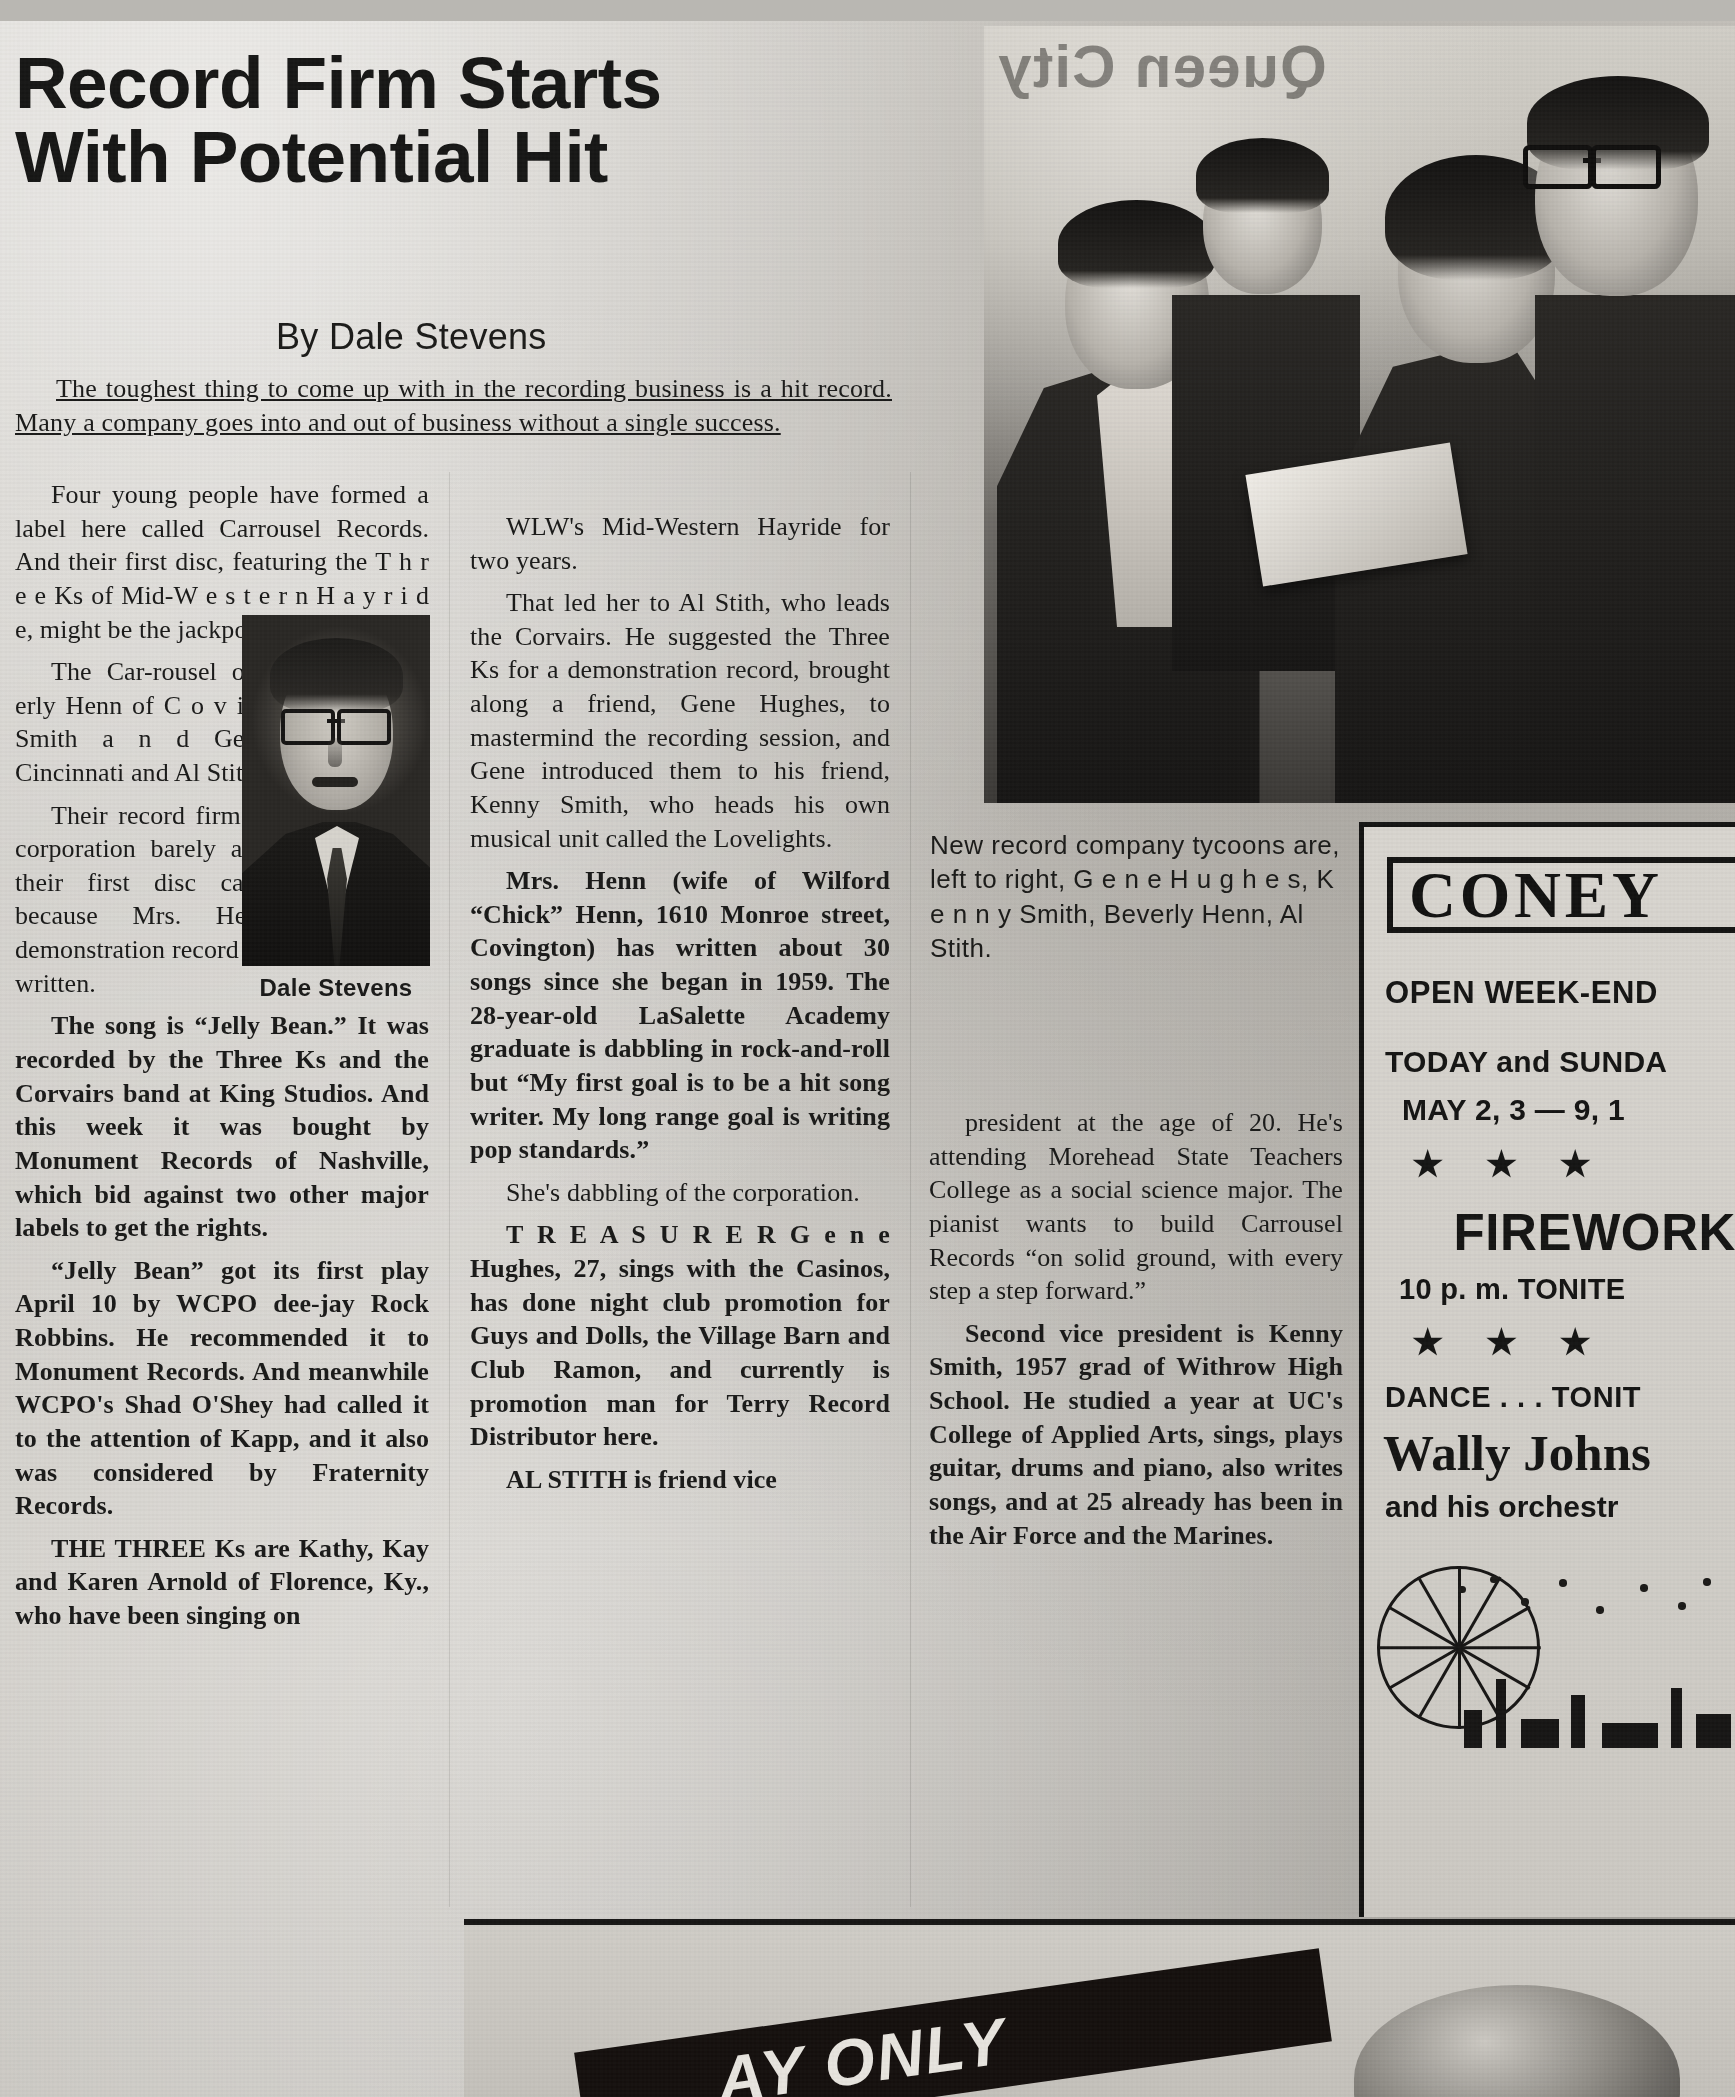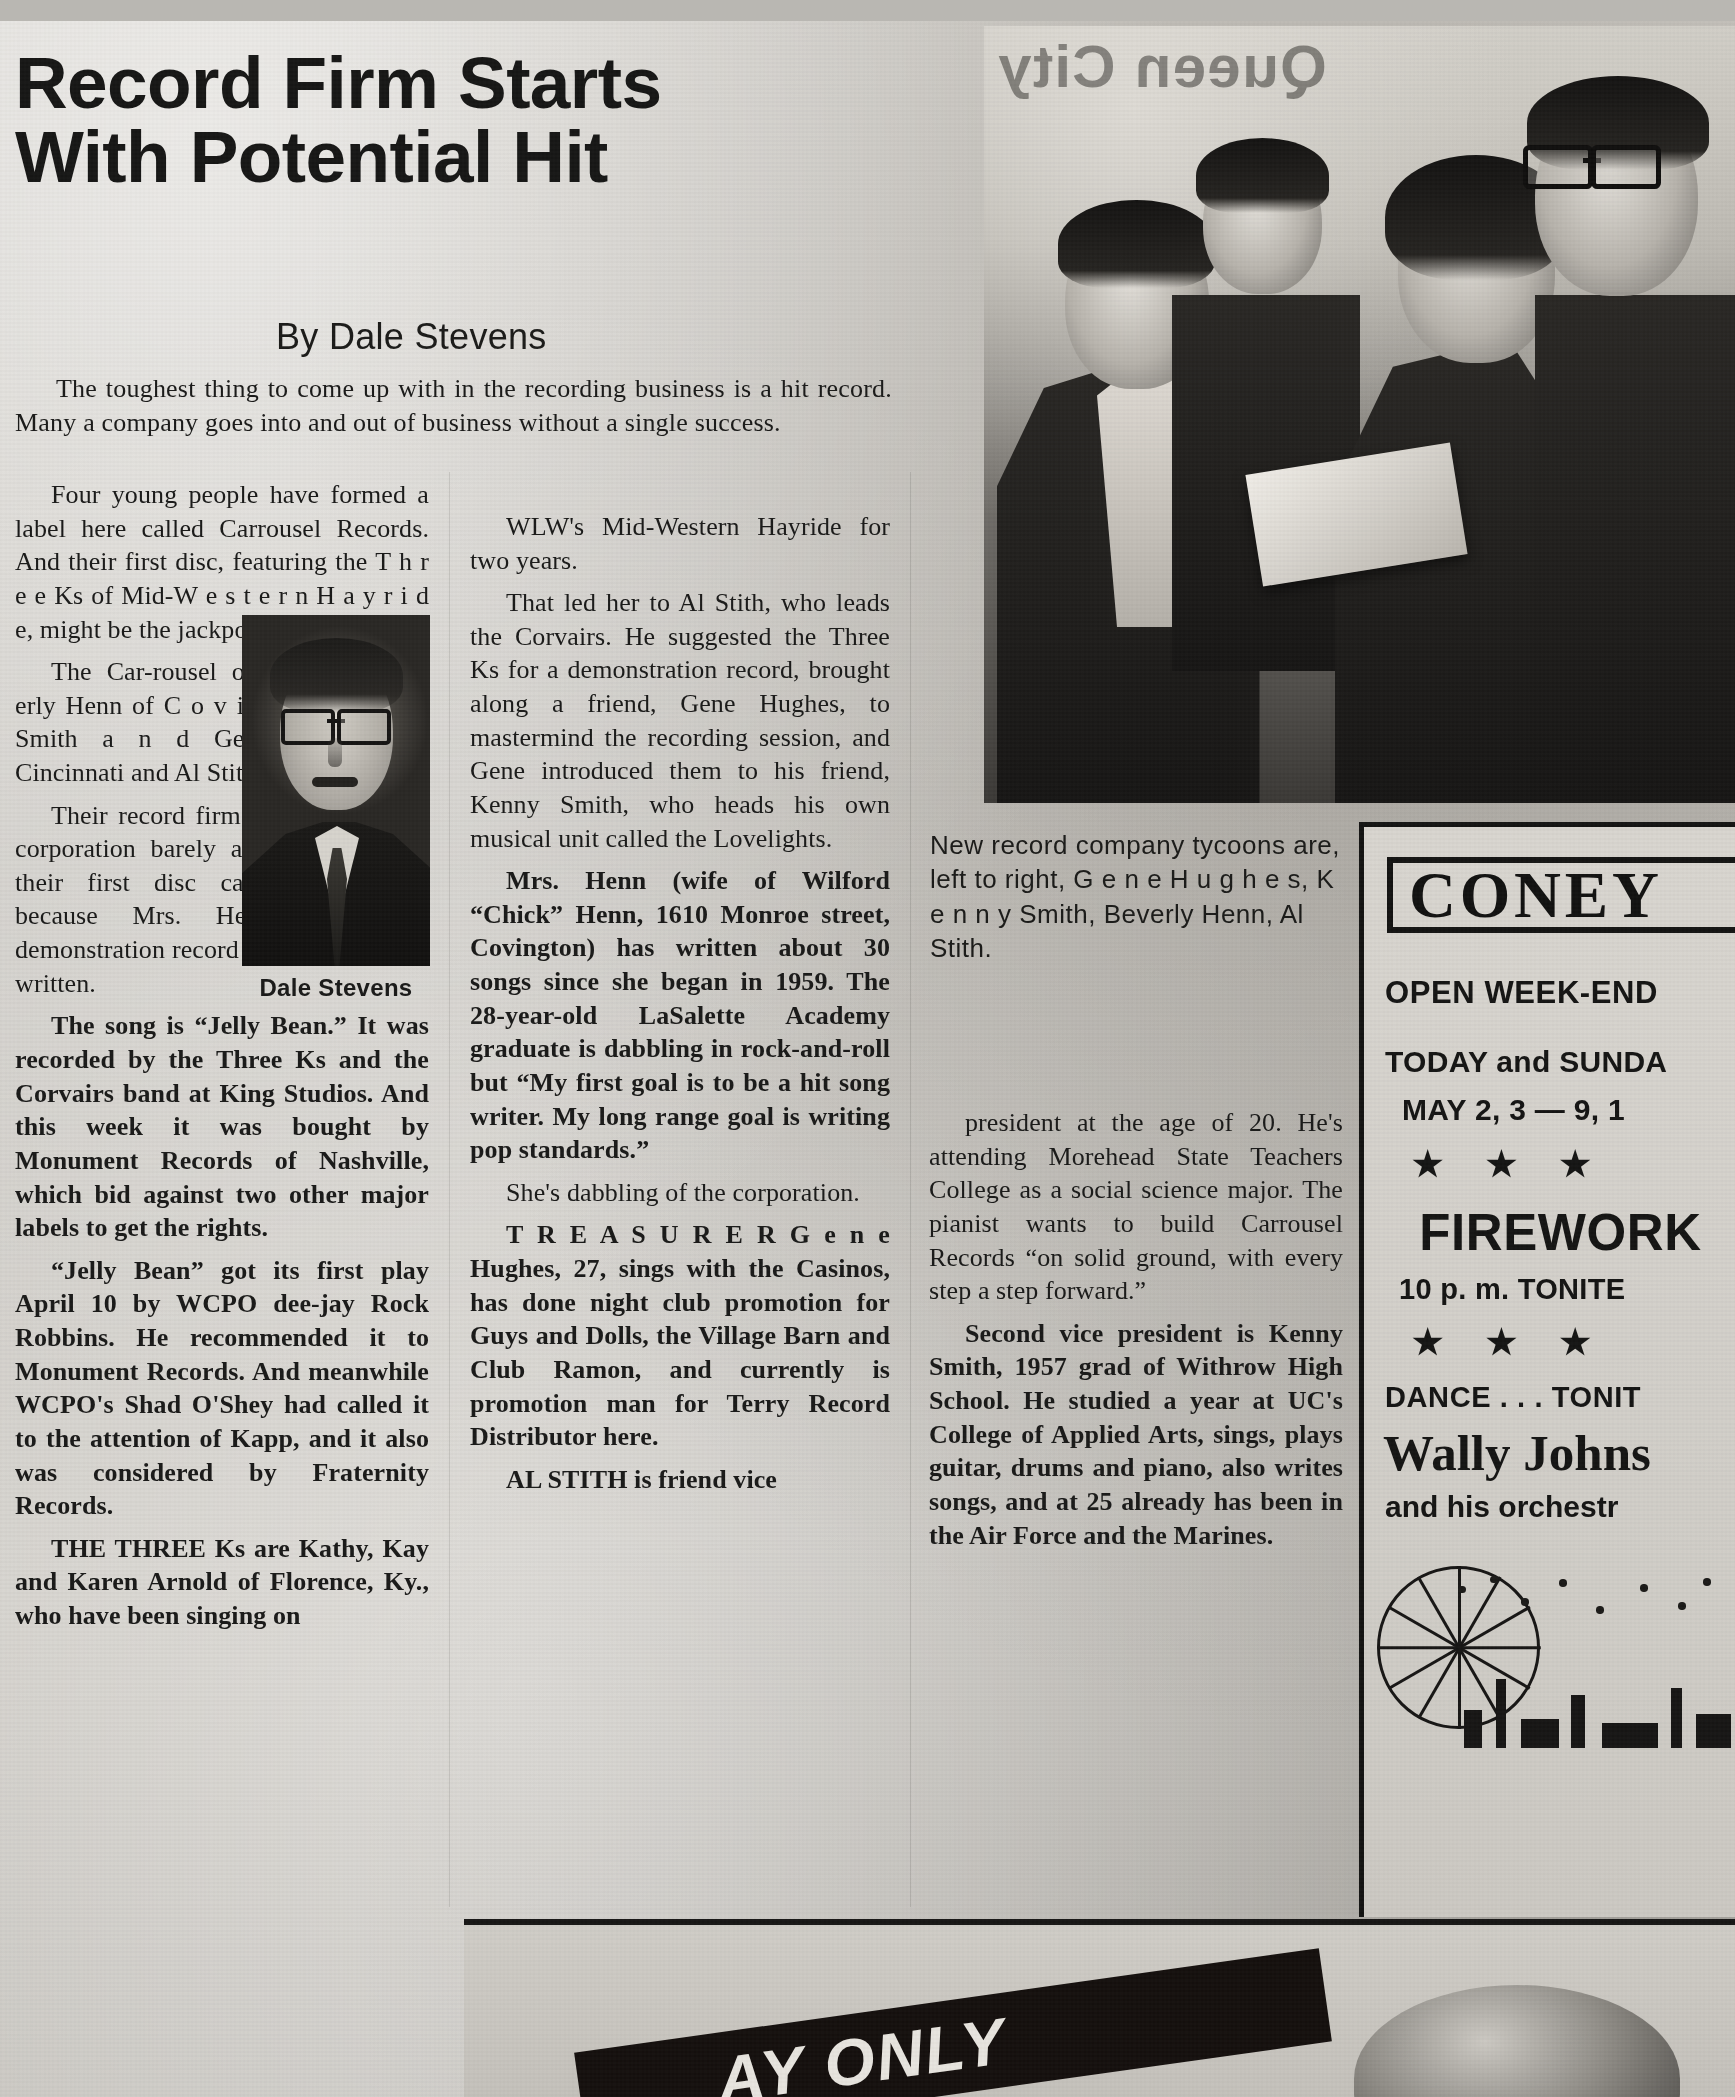--- a/index.html
+++ b/index.html
@@ -73,21 +73,21 @@
   .lead {
     position: absolute;
     left: 15px;
     top: 351px;
     width: 877px;
     font-size: 26px;
     line-height: 1.29;
     text-align: justify;
     letter-spacing: 0.2px;
   }
-  .lead p { margin: 0; text-indent: 41px; }
+  .lead p { margin: 0; text-indent: 41px; text-decoration: underline; }
 
   
   .col {
     position: absolute;
     font-size: 26px;
     line-height: 1.295;
     text-align: justify;
     letter-spacing: 0.1px;
   }
   .col p { margin: 0 0 0 0; text-indent: 36px; }
@@ -290,21 +290,21 @@
     text-align: center;
     font-family: "Liberation Sans", sans-serif;
     font-weight: bold;
     color: #151514;
     white-space: nowrap;
   }
   .ad .weekend { top: 148px; font-size: 31px; letter-spacing: 0.6px; text-align: left; left: 21px; }
   .ad .today   { top: 218px; font-size: 30px; letter-spacing: 0.3px; text-align: left; left: 21px; }
   .ad .dates   { top: 266px; font-size: 30px; letter-spacing: 0.3px; text-align: left; left: 38px; }
   .ad .stars1  { top: 317px; font-size: 35px; letter-spacing: 16.3px; left: 48px; text-align: left; }
-  .ad .fire    { top: 376px; font-size: 51px; letter-spacing: 0.6px; text-align: center; left: 21px; }
+  .ad .fire    { top: 376px; font-size: 51px; letter-spacing: 0.6px; text-align: right; left: 21px; }
   .ad .tonite  { top: 446px; font-size: 29px; letter-spacing: 0.3px; text-align: left; left: 35px; }
   .ad .stars2  { top: 495px; font-size: 35px; letter-spacing: 16.3px; left: 48px; text-align: left; }
   .ad .dance   { top: 554px; font-size: 29px; letter-spacing: 0.6px; text-align: left; left: 21px; }
   .ad .wally   { top: 597px; font-size: 51px; font-family: "Liberation Serif", serif; text-align: left; left: 19px; }
   .ad .orch    { top: 663px; font-size: 30px; text-align: left; left: 21px; }
 
   .ad .ferris {
     position: absolute;
     left: 12.5px; top: 739px; width: 163px; height: 163px;
   }

